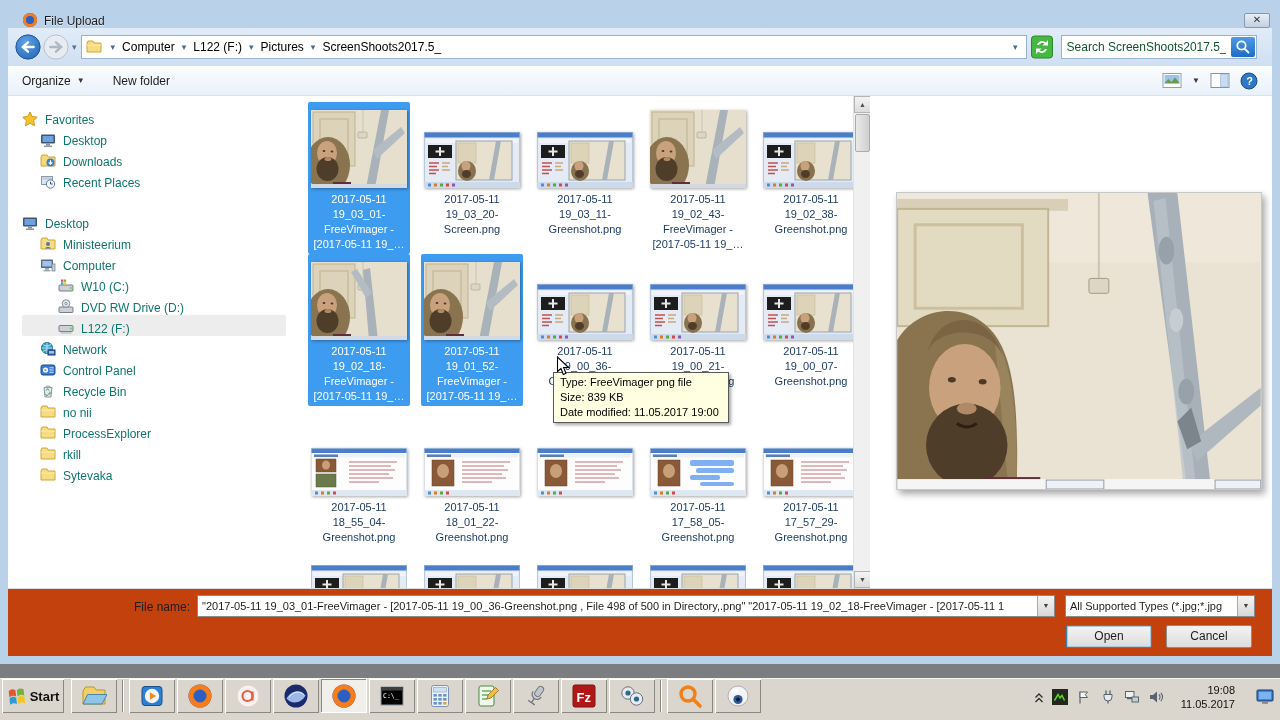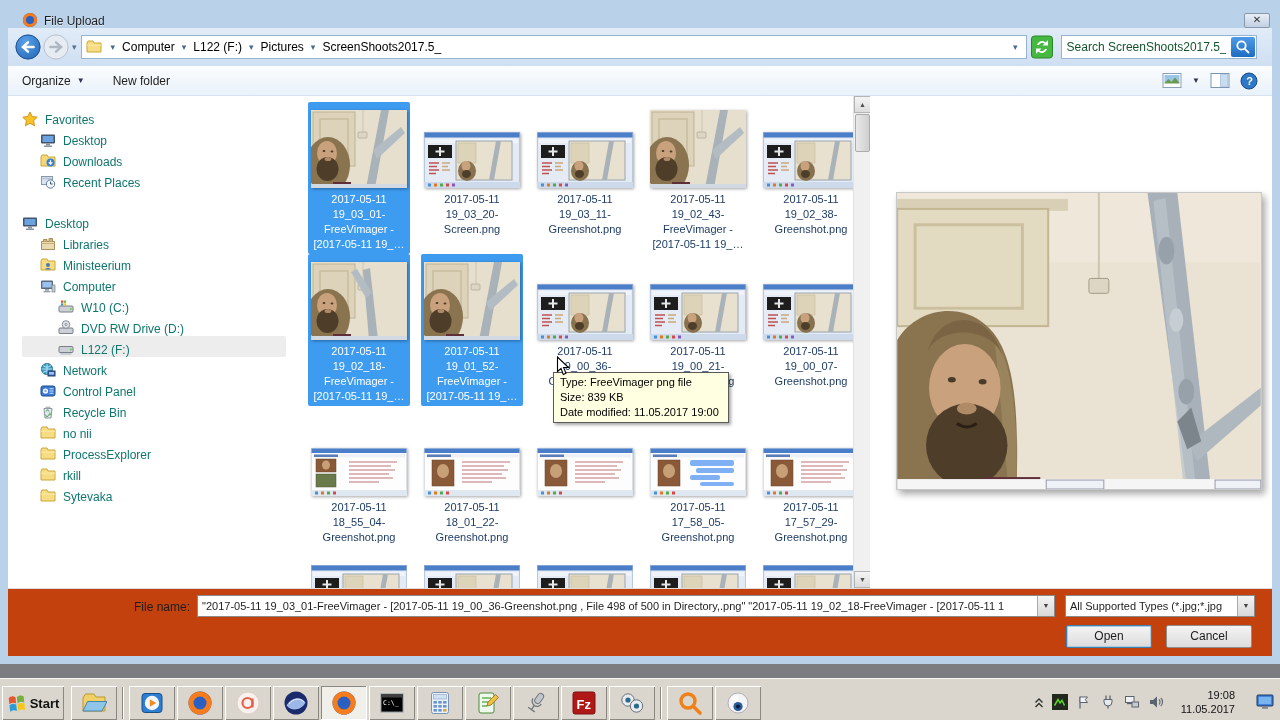--- a/index.html
+++ b/index.html
@@ -78,21 +78,21 @@
   .combo-filename { left:189px; top:6px; width:858px; }
   .combo-filetype { left:1057px; top:6px; width:190px; }
   .pushbtn { position:absolute; top:36px; width:86px; height:23px; background:linear-gradient(#f4f4f4,#dcdcdc);
              border:1px solid #8e8e8e; border-radius:2px; font-size:12px; color:#1e1e1e; text-align:center; line-height:21px; }
   .btn-open { left:1058px; border-color:#3c7fb1; box-shadow:0 0 0 1px #a8cbe2 inset; }
   .btn-cancel { left:1158px; }
 
   
   .desktop-gap { position:absolute; left:0; top:664px; width:1280px; height:14px; background:#7b7d80; }
   .taskbar { position:absolute; left:0; bottom:0; width:1280px; height:42px; background:#dad6cd;
-             border-top:1px solid #f8f6f2; display:flex; align-items:flex-end; padding:0 2px; }
+             border-top:1px solid #f8f6f2; display:flex; align-items:flex-start; padding:0 2px; }
   .tb-raised { background:#dad6cd; box-shadow:inset 1px 1px 0 #fff, inset -1px -1px 0 #8a8880; }
   .start-btn { width:62px; height:34px; display:flex; align-items:center; justify-content:center; gap:3px;
                font-weight:bold; font-size:13px; color:#111; margin-right:6px; }
   .tb-btn { width:46px; height:34px; display:flex; align-items:center; justify-content:center; margin:0 1px; line-height:0; }
   .tb-btn.active { background:#f0efe9; box-shadow:inset -1px -1px 0 #fff, inset 1px 1px 0 #8a8880; }
   .tb-sep { width:2px; height:32px; border-left:1px solid #8a8880; border-right:1px solid #fff; margin:0 4px; }
   .tray { margin-left:auto; display:flex; align-items:center; gap:13px; padding-left:8px; }
   .tray .tr-ic { line-height:0; }
   .clock { text-align:right; font-size:11px; line-height:14px; color:#111; margin:0 4px; }
   .show-desktop { width:26px; height:36px; display:flex; align-items:center; justify-content:center; line-height:0; }
@@ -233,28 +233,20 @@
             <span class="sicon"><svg width="16" height="16" viewBox="0 0 16 16">
                 <rect x="1" y="2.5" width="14" height="9" rx="1" fill="#44546a"></rect>
                 <rect x="2.5" y="4" width="11" height="6" fill="#6aa3e0"></rect>
                 <rect x="6" y="11.5" width="4" height="2" fill="#8a94a0"></rect>
                 <rect x="4" y="13.5" width="8" height="1.5" fill="#8a94a0"></rect>
               </svg></span>
             <span>Desktop</span>
           </div>
           <div class="side-item" style="padding-left: 18px;">
             <span class="sicon"><svg width="16" height="16" viewBox="0 0 16 16">
-                <path d="M1.5 5.5h13v8h-13z" fill="#e9dab2" stroke="#a89058"></path>
-                <path d="M3.5 5.5v-2h3.5v2M9 5.5V2.5h3.5v3" fill="#cdb57c" stroke="#a89058"></path>
-                <path d="M1.5 7.5h13" stroke="#c8b078"></path>
-              </svg></span>
-            <span>Libraries</span>
-          </div>
-          <div class="side-item" style="padding-left: 18px;">
-            <span class="sicon"><svg width="16" height="16" viewBox="0 0 16 16">
                 <path d="M1 4l1-2h5l1 2h7v9H1z" fill="#f6dc82" stroke="#caa83c"></path>
                 <circle cx="8" cy="8" r="2" fill="#4a7ab8"></circle>
                 <path d="M5 12.5c.4-2 5.6-2 6 0z" fill="#4a7ab8"></path>
               </svg></span>
             <span>Ministeerium</span>
           </div>
           <div class="side-item" style="padding-left: 18px;">
             <span class="sicon"><svg width="16" height="16" viewBox="0 0 16 16">
                 <rect x="1" y="2.5" width="12" height="8.5" rx="1" fill="#5a6a80"></rect>
                 <rect x="2.3" y="4" width="9.4" height="5.5" fill="#9cc2ee"></rect>

